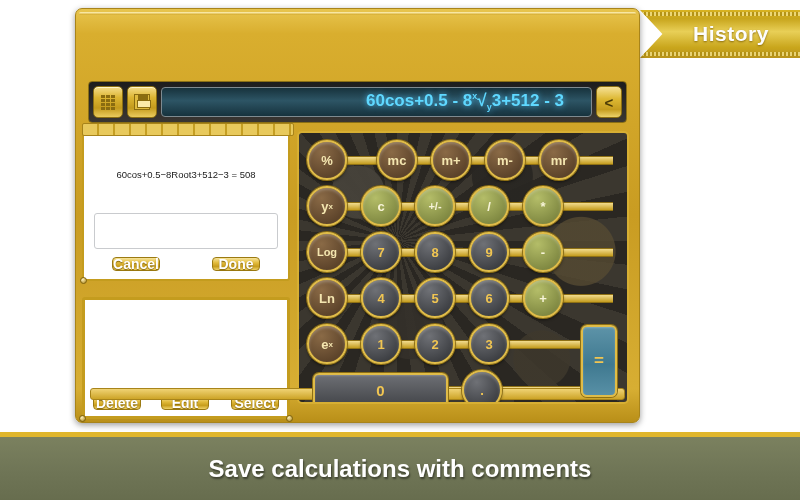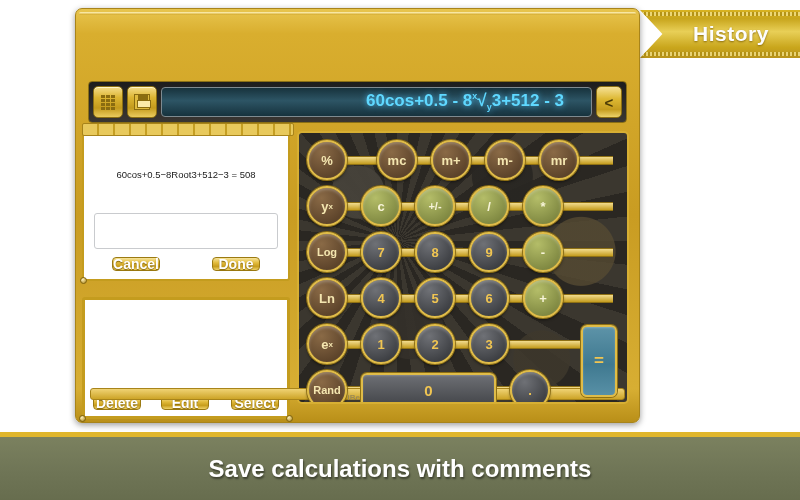--- a/index.html
+++ b/index.html
@@ -268,21 +268,20 @@
               <div class="key k-dark" style="margin-left: 14px;">6</div>
               <div class="key k-olive" style="margin-left: 14px;">+</div>
             </div>
             <div class="krow" style="top: 188px;">
               <div class="key k-brown" style="margin-left: 8px;">e<sup>x</sup></div>
               <div class="key k-dark" style="margin-left: 14px;">1</div>
               <div class="key k-dark" style="margin-left: 14px;">2</div>
               <div class="key k-dark" style="margin-left: 14px;">3</div>
             </div>
             <div class="krow" style="top: 234px;">
-              <div class="key k-brown small" style="margin-left: 8px;">Rand</div>
               <div class="zerokey" style="margin-left: 14px;">0</div>
               <div class="key k-dark" style="margin-left: 14px;">.</div>
             </div>
           </div>
         <div class="eqkey">=</div>
       </div>
 
       <div class="base-strip"></div>
       <div class="brand">iBear</div>
     </div>

